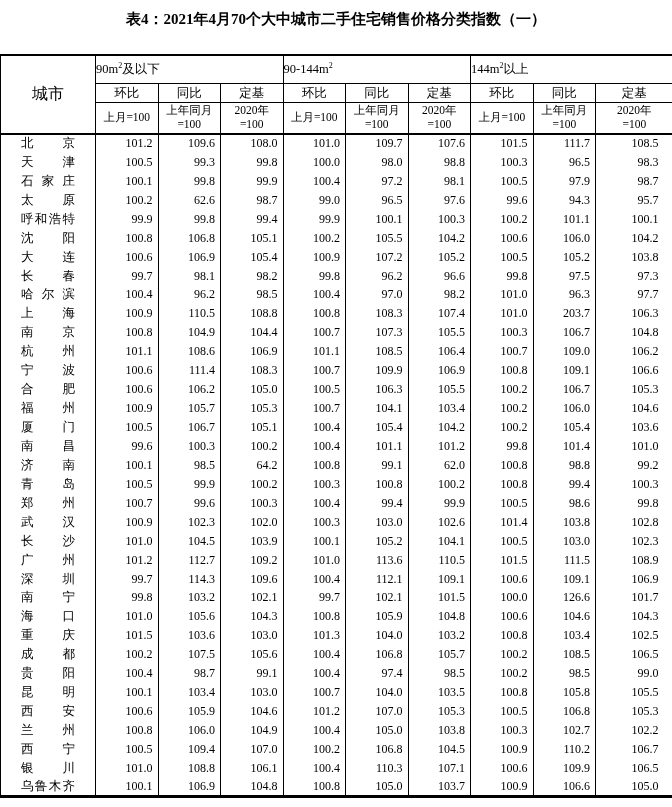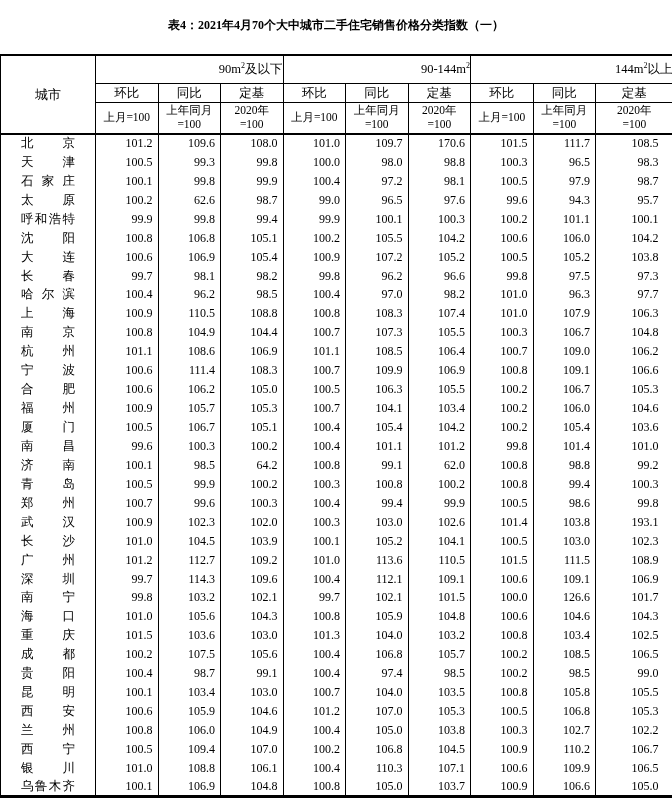--- a/index.html
+++ b/index.html
@@ -7,52 +7,51 @@
     width: 672px; height: 807px;
     background: #ffffff;
     position: relative;
     font-family: "Liberation Serif", "DejaVu Serif", serif;
     color: #000000;
   }
   .page-title {
     position: absolute; top: 10px; left: 0;
     width: 672px;
     text-align: center;
-    font-size: 12px;
+    font-size: 15px;
     font-weight: bold;
     white-space: nowrap;
-    margin-top: 7px;
   }
   table.idx {
     position: absolute; top: 54px; left: 0;
     width: 672px;
     border-collapse: collapse;
     table-layout: fixed;
     border-top: 2px solid #000;
     border-bottom: 3px solid #000;
     border-left: 1px solid #000;
   }
   th, td {
     margin: 0; padding: 0;
     border-right: 1px solid #000;
     font-weight: normal;
     overflow: hidden;
   }
   .last-col { border-right: none; font-family: Liberation Serif, serif; }
   th.city-h {
     border-bottom: 2px solid #000;
-    font-size: 13px;
+    font-size: 16px;
     text-align: center;
     vertical-align: middle;
   }
   th.group-h {
     height: 27px;
     border-bottom: 1px solid #000;
     font-size: 12.5px;
-    text-align: right;
+    text-align: left;
     vertical-align: middle;
   }
   th.group-h sup { font-size: 8px; line-height: 0; }
   th.measure-h {
     height: 18px;
     border-bottom: 1px solid #000;
     font-size: 12.5px;
     vertical-align: middle;
   }
   th.base-h {
@@ -157,21 +156,21 @@
           <div class="city-justify">
             <span>北</span>
             <span>京</span>
           </div>
         </td>
         <td class="num">101.2</td>
         <td class="num">109.6</td>
         <td class="num">108.0</td>
         <td class="num">101.0</td>
         <td class="num">109.7</td>
-        <td class="num">170.6</td>
+        <td class="num">107.6</td>
         <td class="num">101.5</td>
         <td class="num">111.7</td>
         <td class="num last-col">108.5</td>
       </tr>
       <tr>
         <td class="city-cell">
           <div class="city-justify">
             <span>天</span>
             <span>津</span>
           </div>
@@ -316,21 +315,21 @@
             <span>海</span>
           </div>
         </td>
         <td class="num">100.9</td>
         <td class="num">110.5</td>
         <td class="num">108.8</td>
         <td class="num">100.8</td>
         <td class="num">108.3</td>
         <td class="num">107.4</td>
         <td class="num">101.0</td>
-        <td class="num">107.9</td>
+        <td class="num">203.7</td>
         <td class="num last-col">106.3</td>
       </tr>
       <tr>
         <td class="city-cell">
           <div class="city-justify">
             <span>南</span>
             <span>京</span>
           </div>
         </td>
         <td class="num">100.8</td>
@@ -504,21 +503,21 @@
           </div>
         </td>
         <td class="num">100.9</td>
         <td class="num">102.3</td>
         <td class="num">102.0</td>
         <td class="num">100.3</td>
         <td class="num">103.0</td>
         <td class="num">102.6</td>
         <td class="num">101.4</td>
         <td class="num">103.8</td>
-        <td class="num last-col">193.1</td>
+        <td class="num last-col">102.8</td>
       </tr>
       <tr>
         <td class="city-cell">
           <div class="city-justify">
             <span>长</span>
             <span>沙</span>
           </div>
         </td>
         <td class="num">101.0</td>
         <td class="num">104.5</td>

